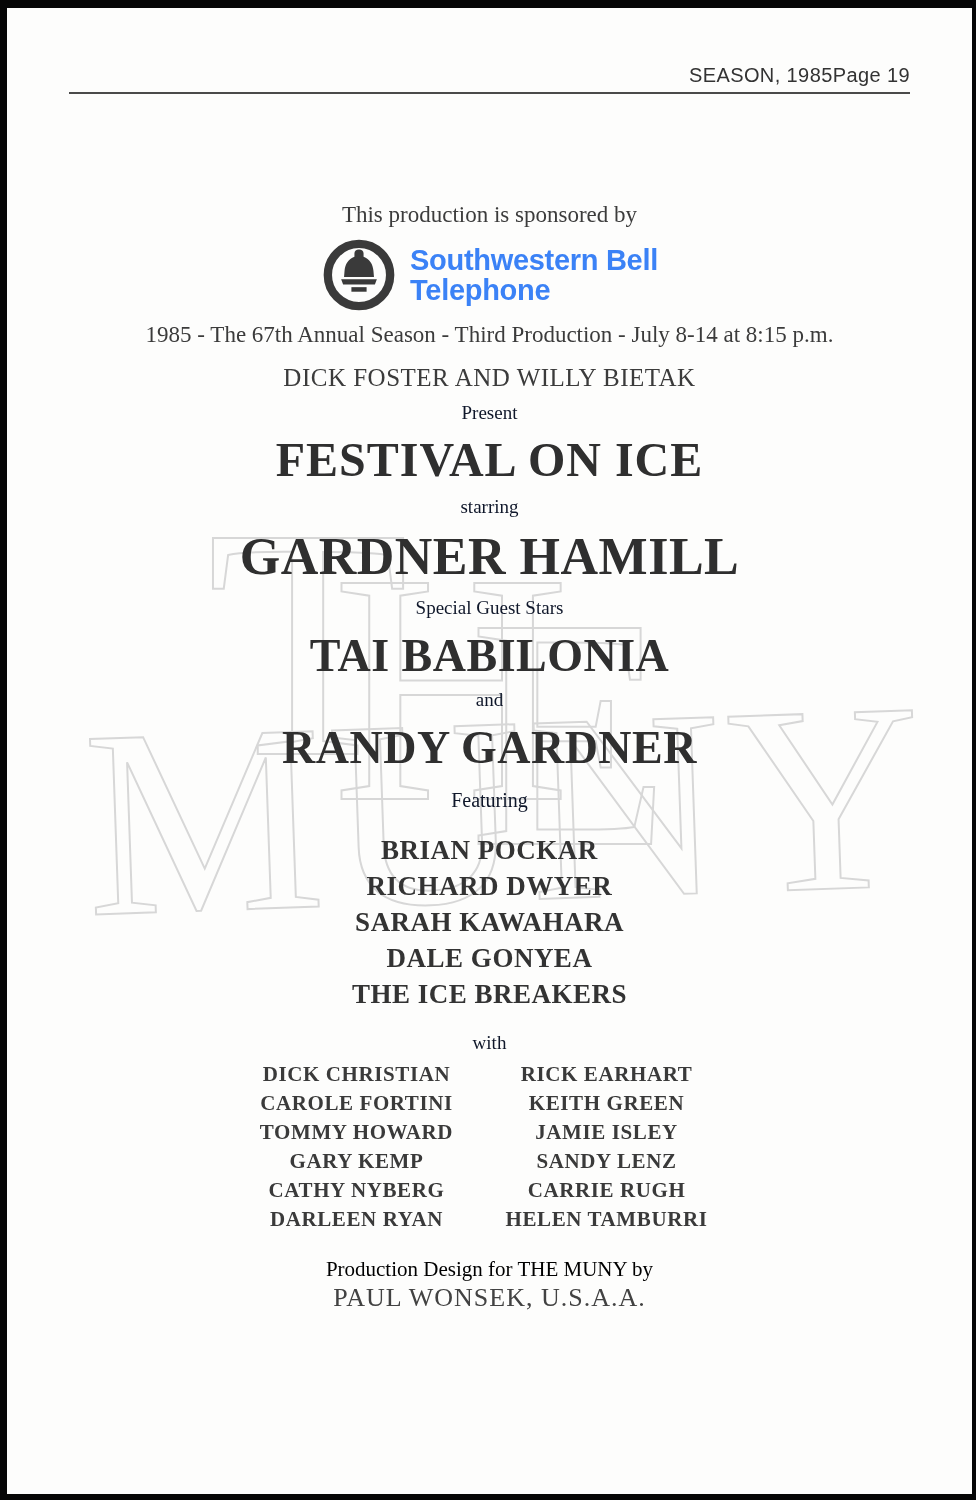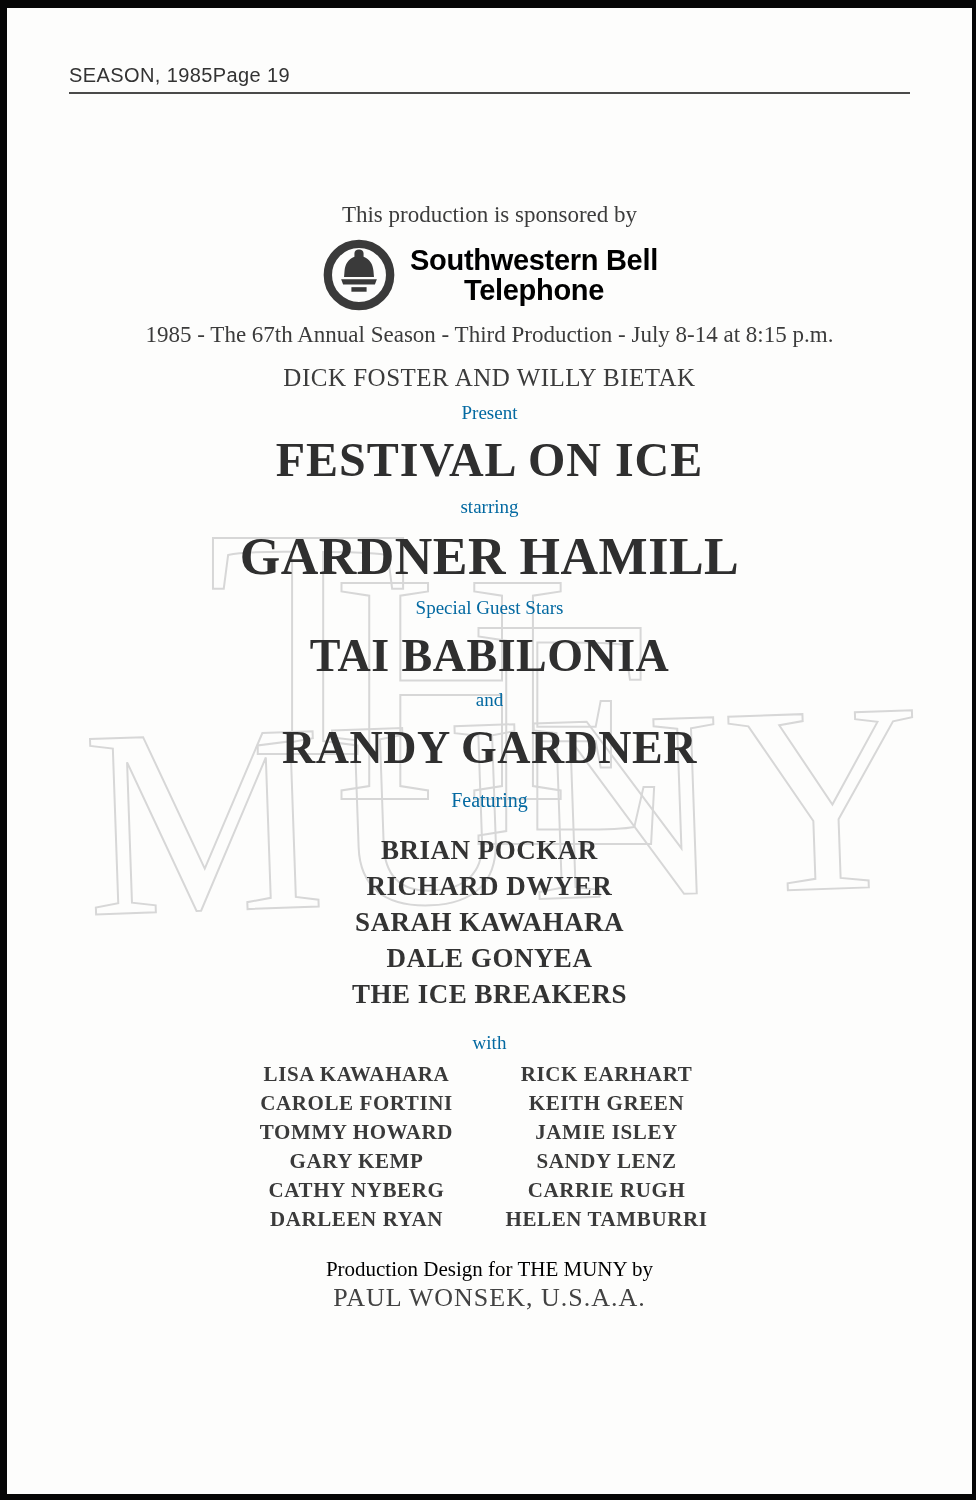--- a/index.html
+++ b/index.html
@@ -25,39 +25,39 @@
     line-height:1;
     white-space:nowrap;
   }
   .wm-t{font-size:330px;left:200px;top:470px;}
   .wm-h{font-size:330px;left:325px;top:515px;}
   .wm-e{font-size:330px;left:462px;top:560px;}
   .wm-muny{font-size:268px;left:78px;top:668px;letter-spacing:6px;transform:rotate(-2deg);}
   
   .content{position:relative;z-index:1;color:#3a3a3a;}
   .hdr{
-    display:flex;justify-content:flex-start;align-items:baseline;
+    display:flex;justify-content:flex-end;align-items:baseline;
     margin:56px 62px 0 62px;
     font-family:"Liberation Sans","DejaVu Sans",sans-serif;
     font-size:20px;color:#333;letter-spacing:.4px;
   }
   .rule{border-bottom:2.5px solid #4a4a4a;margin:5px 62px 0 62px;}
   .c{text-align:center;}
-  .small-label{font-size:19px;color:#0369a1;}
+  .small-label{font-size:19px;color:#0f172a;}
   .sponsor-intro{margin-top:108px;font-size:23px;color:#3c3c3c;}
   .logo-row{
     margin-top:8px;height:78px;
     display:flex;align-items:center;justify-content:center;gap:13px;
   }
   .bell{width:76px;height:76px;flex:0 0 auto;}
   .logo-text{
-    text-align:center;
+    text-align:left;
     font-family:"Liberation Sans","DejaVu Sans",sans-serif;
     font-weight:bold;font-size:29px;line-height:1.04;
-    color:#000000;letter-spacing:-0.3px;
+    color:#3b82f6;letter-spacing:-0.3px;
   }
   .season-line{margin-top:8px;font-size:23px;color:#3b3b3b;}
   .assoc-line{margin-top:0;font-size:25px;color:#3b3b3b;}
   .producers{margin-top:16px;font-size:25px;color:#3b3b3b;letter-spacing:.5px;}
   .present{margin-top:10px;}
   .show-title{margin-top:6px;font-size:48px;font-weight:bold;color:#2f2f2f;letter-spacing:1px;line-height:60px;}
   .starring{margin-top:6px;}
   .star-name{margin-top:6px;font-size:52px;font-weight:bold;color:#2f2f2f;letter-spacing:.5px;line-height:65px;}
   .guest-label{margin-top:8px;}
   .guest-name{margin-top:8px;font-size:46px;font-weight:bold;color:#2f2f2f;letter-spacing:.5px;line-height:58px;}
@@ -130,21 +130,21 @@
       <div>RICHARD DWYER</div>
       <div>SARAH KAWAHARA</div>
       <div>DALE GONYEA</div>
       <div>THE ICE BREAKERS</div>
     </div>
 
     <div class="c small-label with-label">with</div>
 
     <div class="cast-cols">
       <div class="cast-col c">
-        <div>LISA KAWAHARA</div>
+        <div>DICK CHRISTIAN</div>
         <div>CAROLE FORTINI</div>
         <div>TOMMY HOWARD</div>
         <div>GARY KEMP</div>
         <div>CATHY NYBERG</div>
         <div>DARLEEN RYAN</div>
       </div>
       <div class="cast-col c">
         <div>RICK EARHART</div>
         <div>KEITH GREEN</div>
         <div>JAMIE ISLEY</div>

